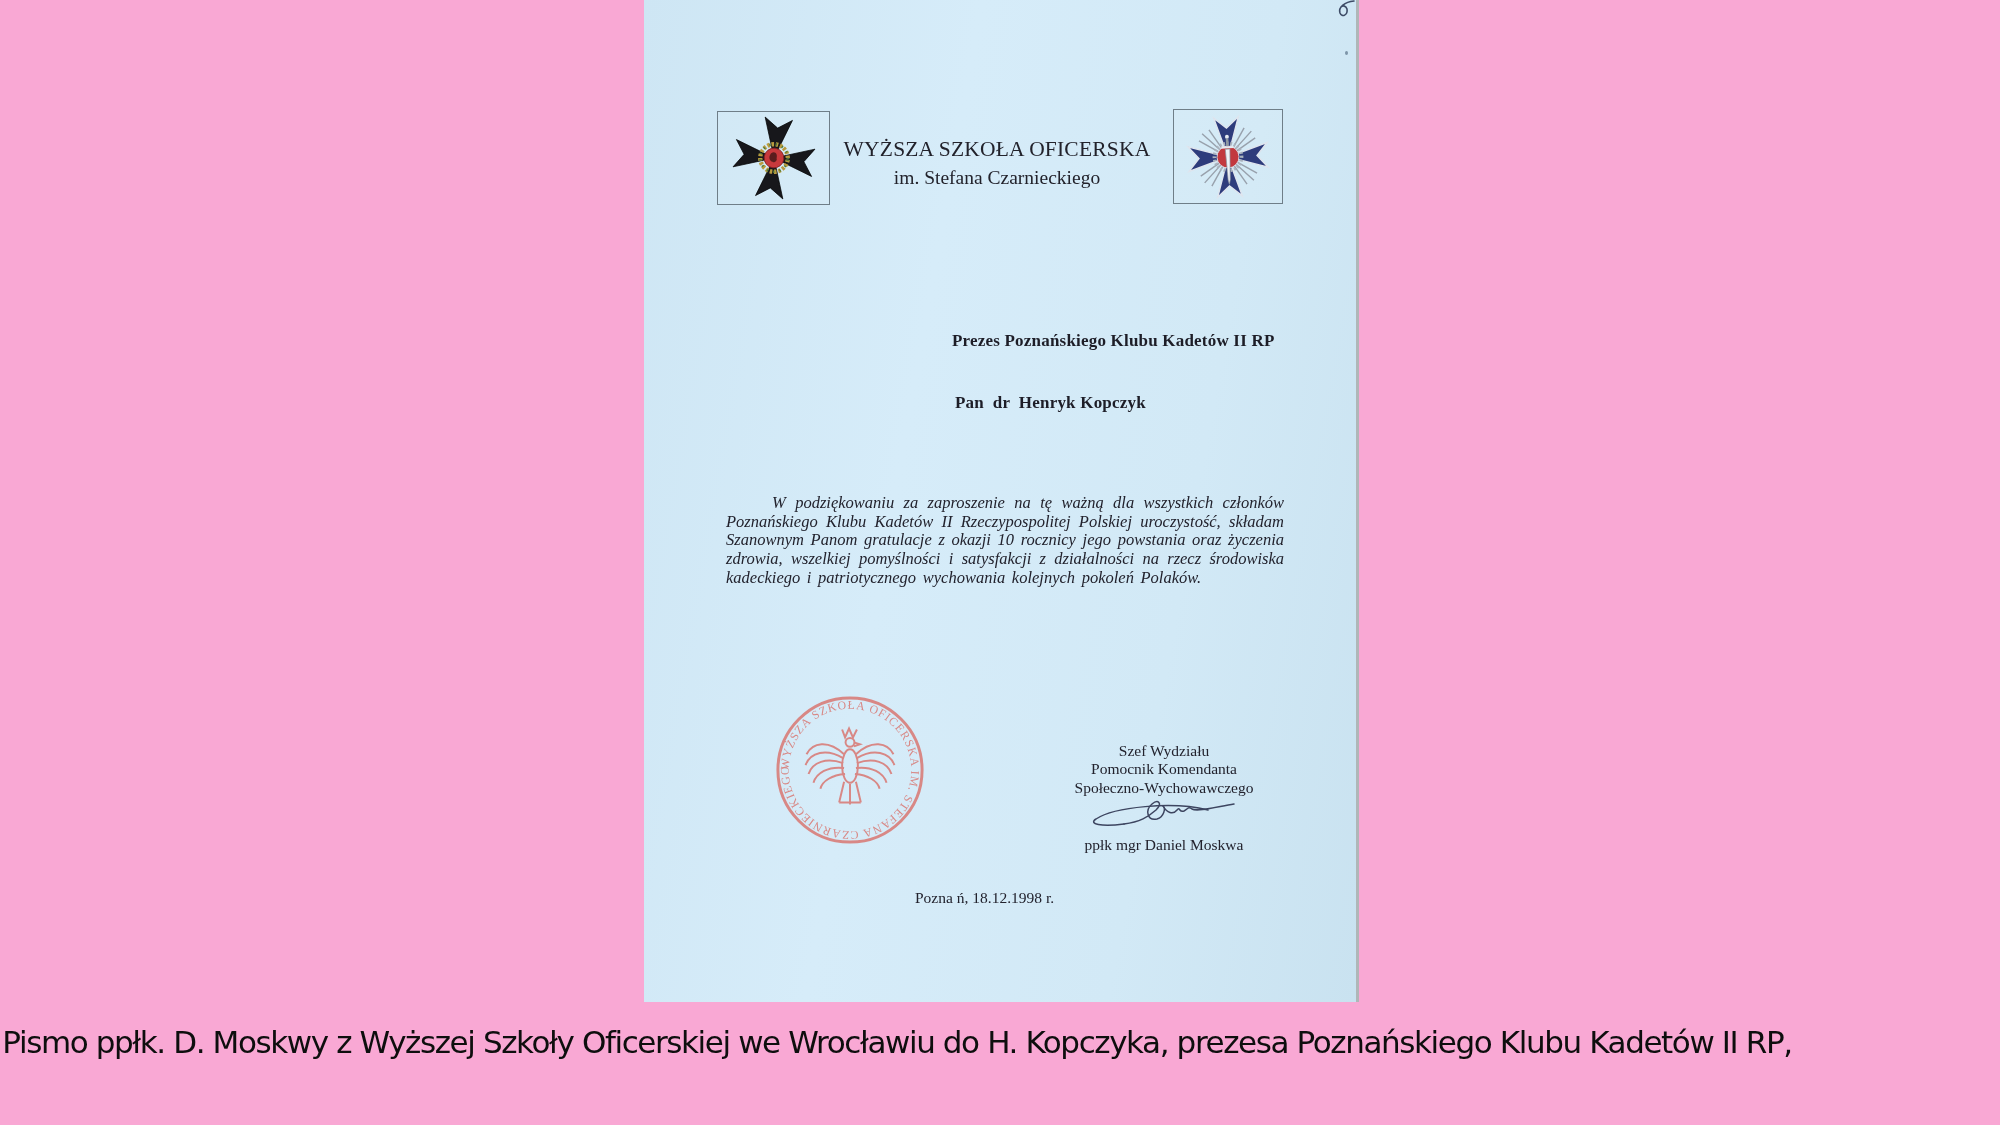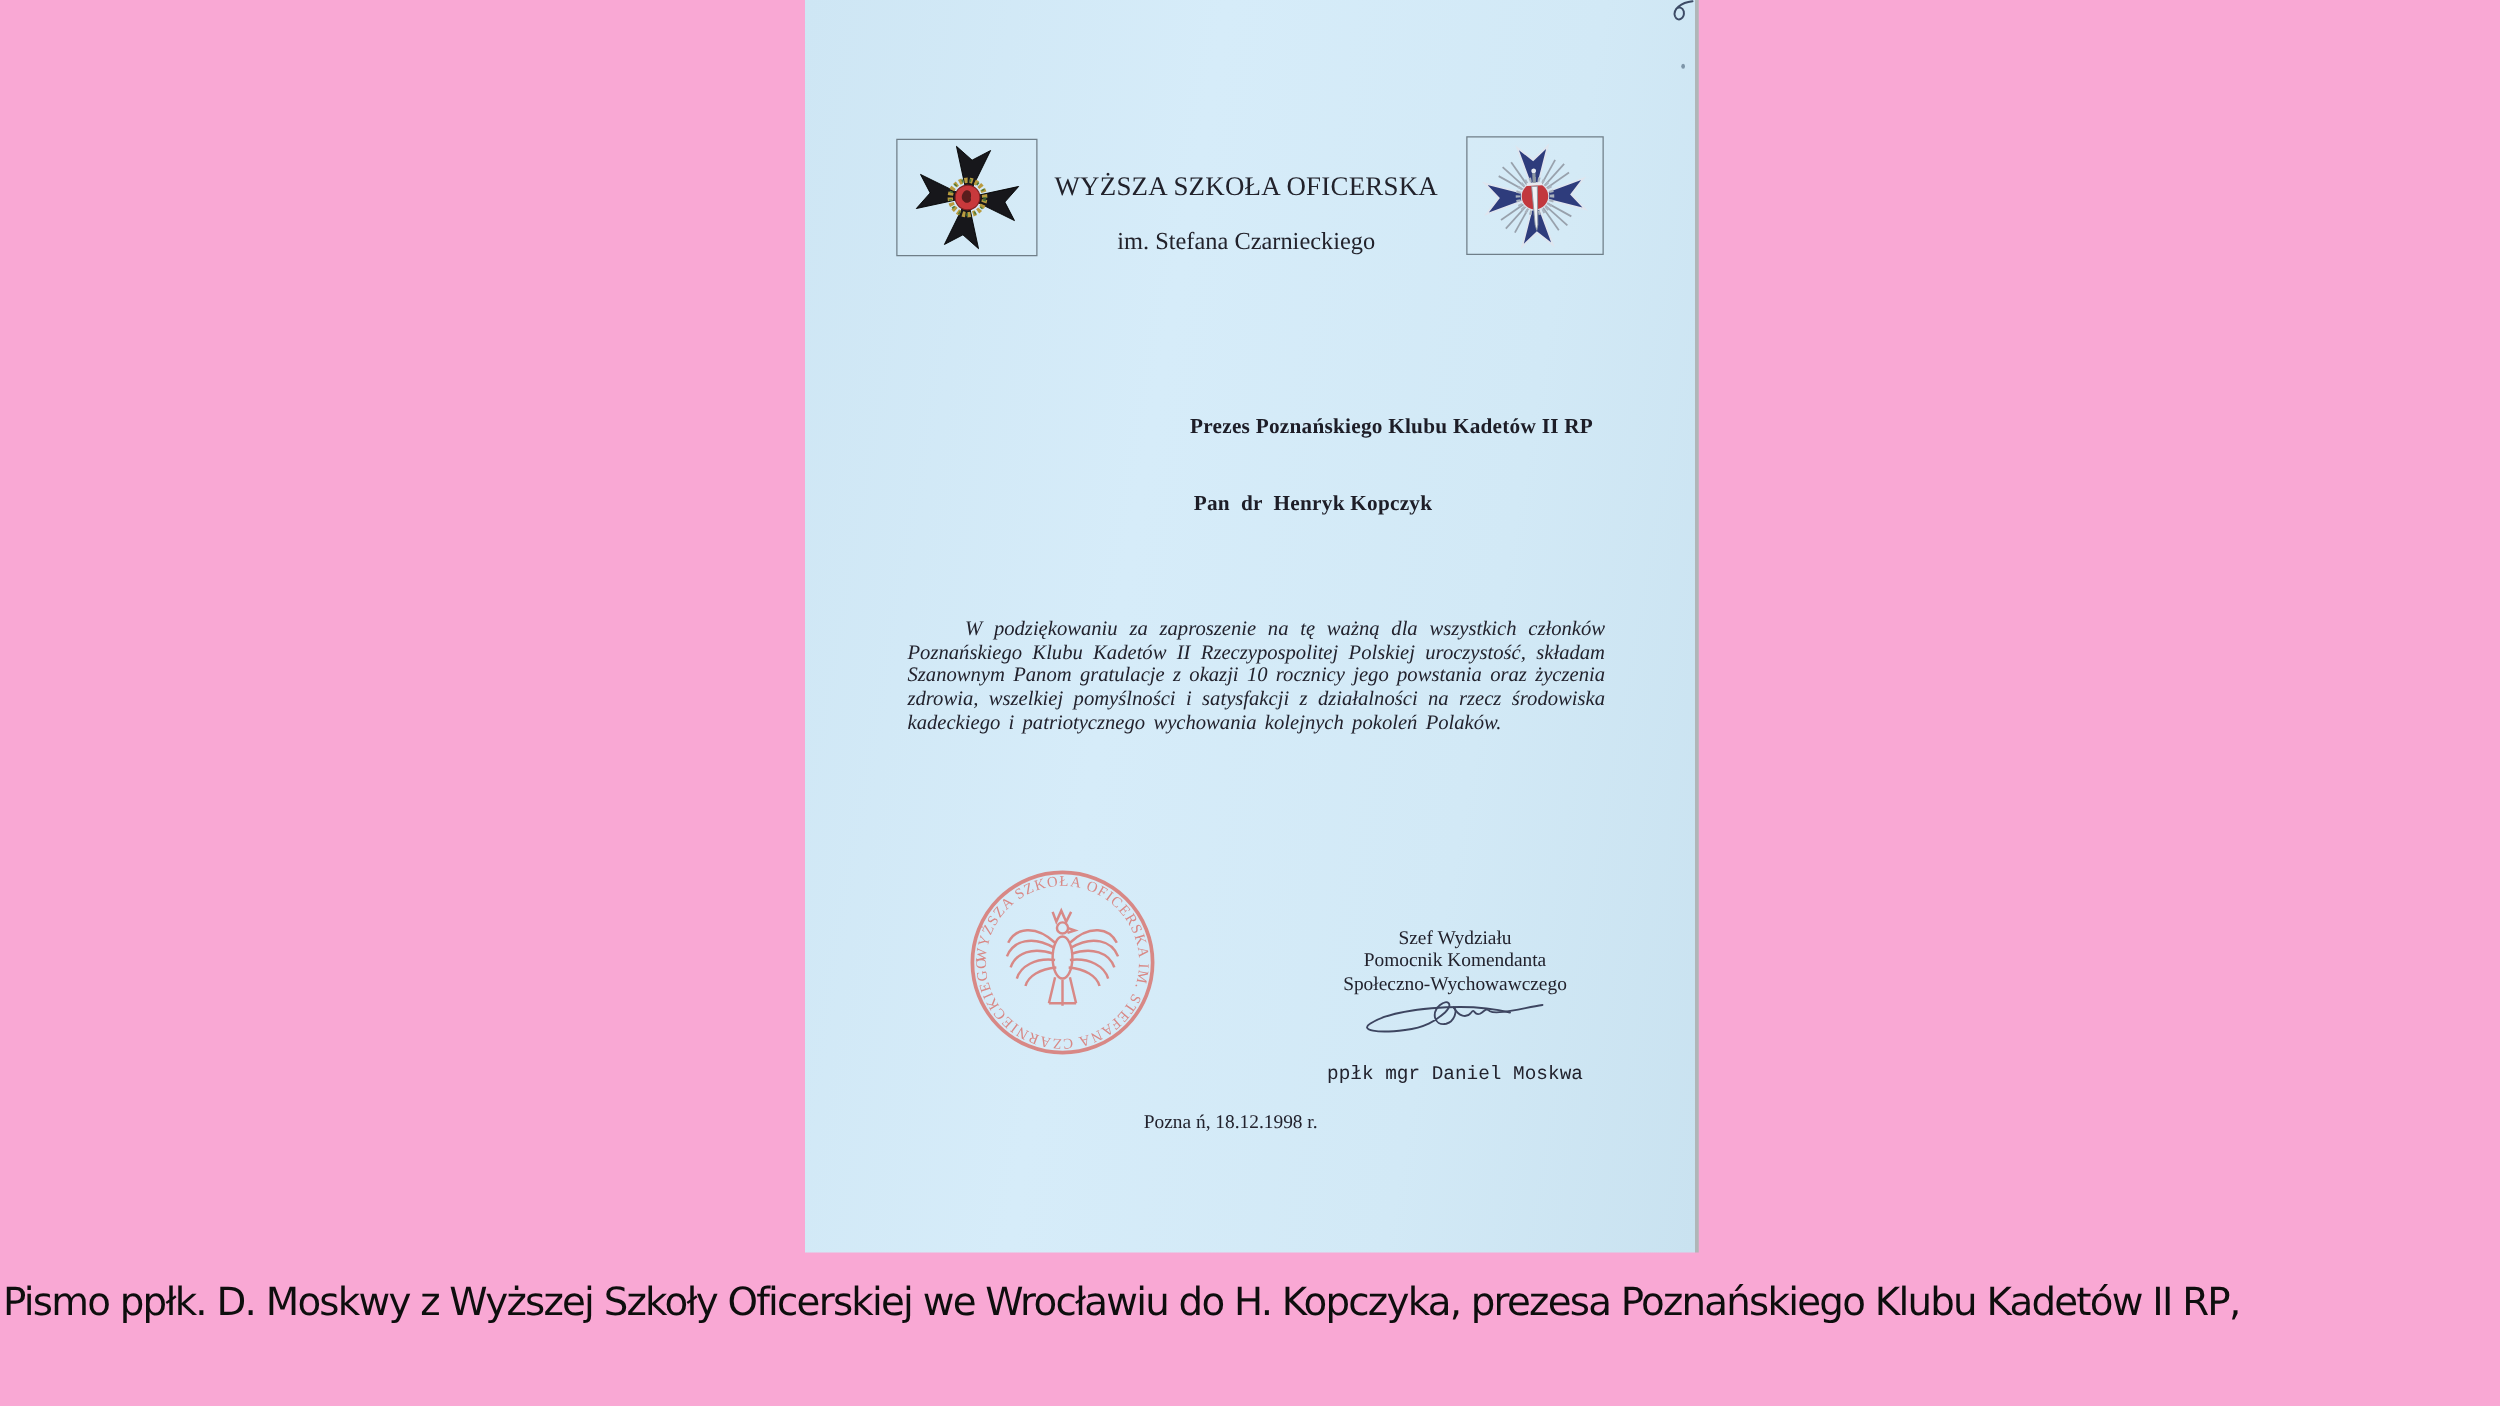--- a/index.html
+++ b/index.html
@@ -8,31 +8,31 @@
   
   .page{position:absolute;left:644px;top:0;width:712px;height:1002px;
         background:linear-gradient(100deg,#cee6f4 0%,#d6ecf9 38%,#d2e9f6 72%,#c9e2f0 100%);
         border-right:3px solid #b0b6b8;}
   .emblem-box{position:absolute;border:1px solid #6f7e88;display:flex;align-items:center;justify-content:center;
               background:rgba(255,255,255,0.06);}
   .emblem-box.left{left:73px;top:111px;width:111px;height:92px;}
   .emblem-box.right{left:529px;top:109px;width:108px;height:93px;}
   .header-text{position:absolute;left:173px;top:137px;width:360px;text-align:center;color:#22222b;}
   .header-line1{font-size:21.5px;letter-spacing:0.2px;white-space:nowrap;}
-  .header-line2{font-size:19.5px;margin-top:21px;}
+  .header-line2{font-size:19.5px;margin-top:5px;}
   .addr{position:absolute;font-weight:bold;font-size:17px;color:#1d1d27;white-space:pre;letter-spacing:0.2px;}
   .addr1{left:308px;top:331px;}
   .addr2{left:311px;top:393px;}
   .body-text{position:absolute;left:66px;top:494px;width:558px;font-style:italic;font-size:16.5px;
              line-height:18.7px;color:#22222d;text-align:justify;word-spacing:2.5px;margin-left:16px;}
   .body-text p{margin:0;text-indent:46px;}
   .sig{position:absolute;left:389px;top:742px;width:262px;text-align:center;font-size:15.5px;
        line-height:18.4px;color:#22222d;}
   .squiggle{display:block;margin:1px auto 0;}
-  .sig-name{margin-top:20px;font-family:Liberation Mono, monospace;}
+  .sig-name{margin-top:6px;}
   .stamp{position:absolute;left:127px;top:691px;width:158px;height:158px;opacity:0.82;}
   .date-line{position:absolute;left:271px;top:889px;font-size:15.5px;color:#22222d;white-space:pre;}
   .pen-mark{position:absolute;left:684px;top:0;}
   .speck{position:absolute;left:701px;top:51px;width:3px;height:4px;background:#7d95a8;border-radius:50%;}
   
   .caption{position:absolute;left:0;top:1023px;width:1794px;text-align:center;
            font-family:"DejaVu Sans", sans-serif;font-size:31px;line-height:39px;
            letter-spacing:-1.4px;color:#0e0e0e;}
   .caption div{white-space:nowrap;}
 </style>

